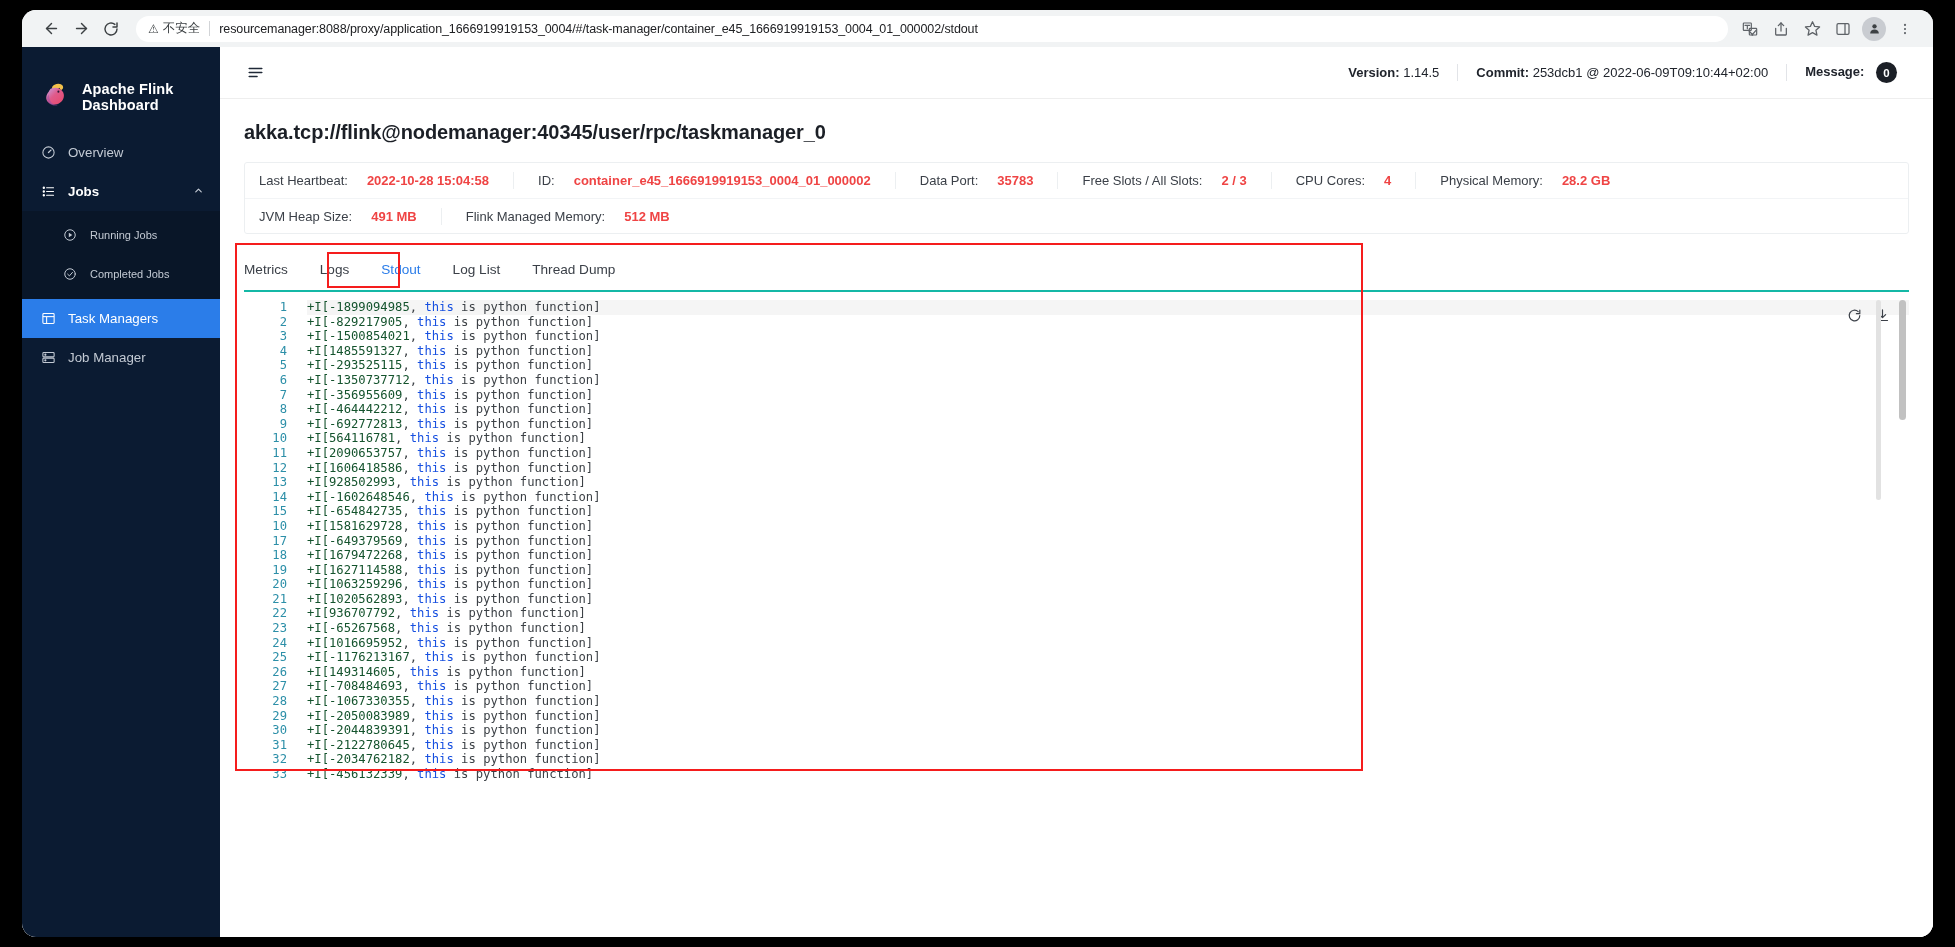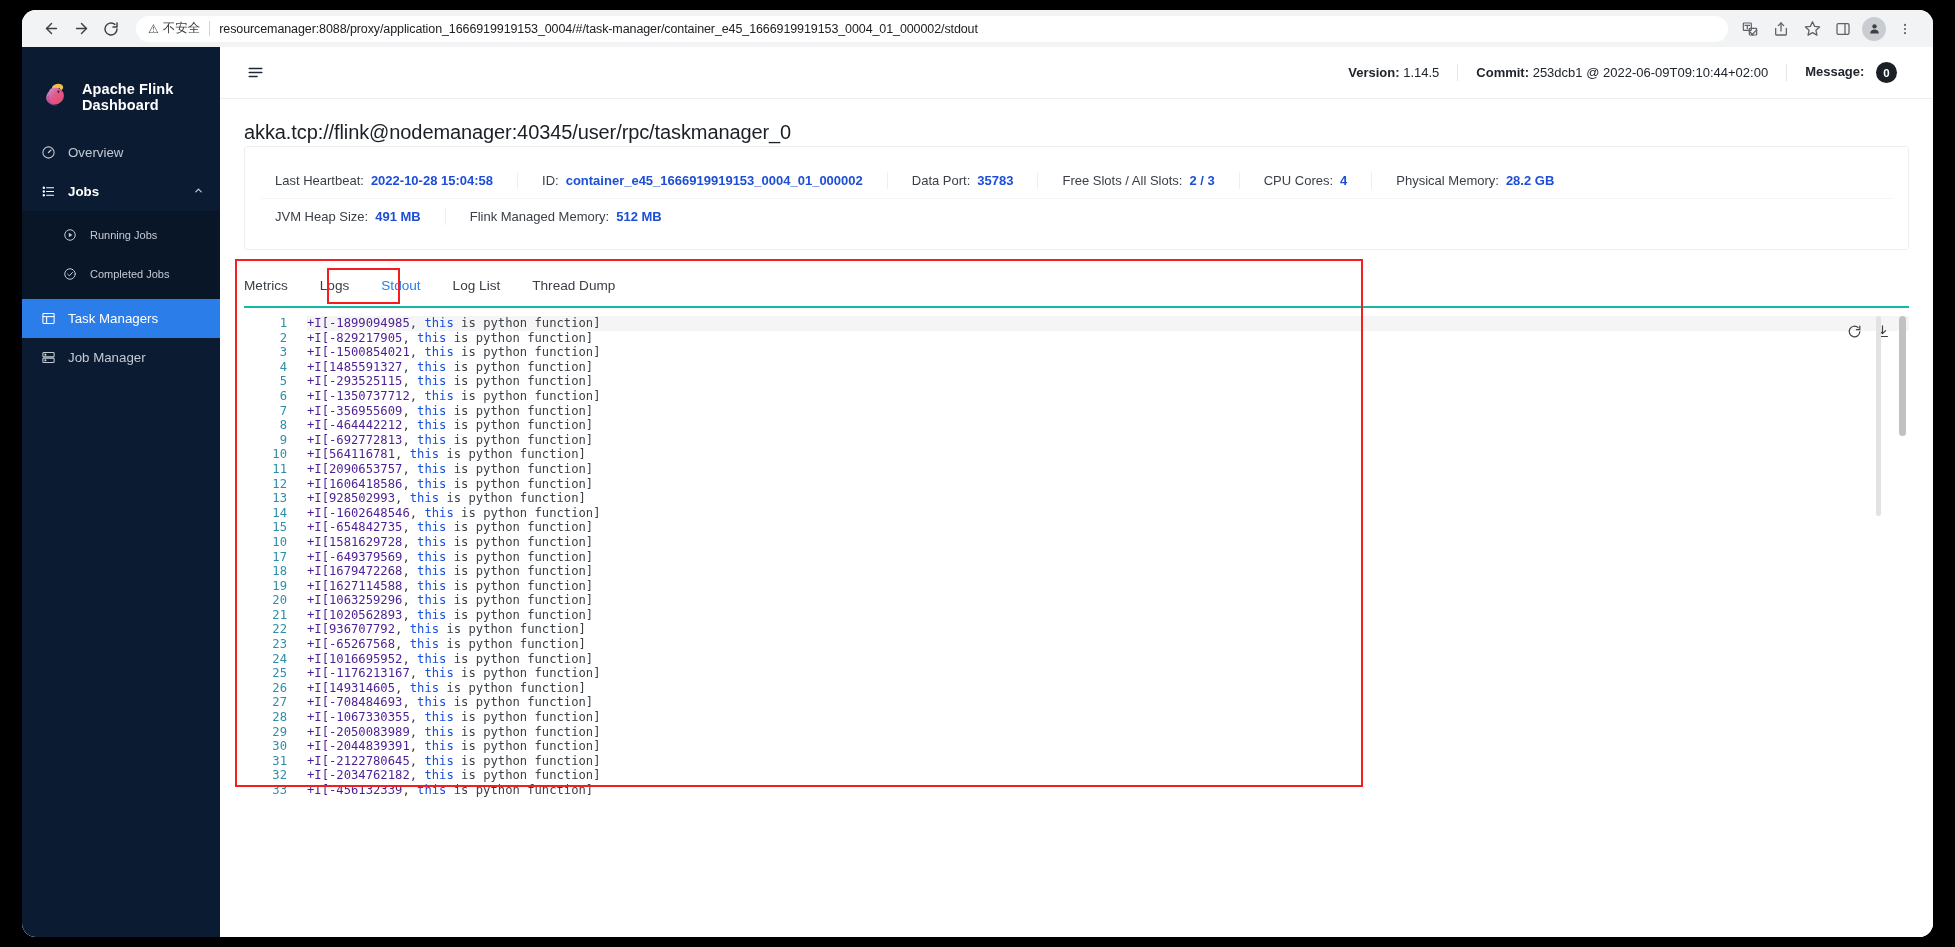--- a/index.html
+++ b/index.html
@@ -186,46 +186,46 @@
   .content {
     flex: 1 1 auto;
     padding: 22px 24px 0 24px;
     min-height: 0;
     display: flex;
     flex-direction: column;
   }
   .page-title {
     font-size: 20px;
     color: #1b1f26;
-    font-weight: normal;
-    margin-bottom: 2px;
+    font-weight: bold;
+    margin-bottom: 18px;
     letter-spacing: -0.1px;
   }
   .info-card {
     border: 1px solid #eceff1;
     border-radius: 3px;
-    padding: 16px;
+    padding: 0;
     margin-bottom: 16px;
   }
   .info-row {
     display: flex;
     align-items: center;
     min-height: 35px;
     padding: 0 0 0 14px;
   }
   .info-row + .info-row { border-top: 1px solid #f2f4f6; align-items: center; }
   .info-cell {
     font-size: 13px;
     color: #3b4048;
     padding: 8px 24px 8px 0;
     white-space: nowrap;
     display: flex;
     align-items: center;
   }
-  .info-cell .v { font-weight: bold; color: #1d4ed8; margin-left: 7px; }
+  .info-cell .v { font-weight: bold; color: #ef4444; margin-left: 19px; }
   .info-sep { width: 1px; height: 17px; background: #eceff1; margin-right: 24px; flex: 0 0 auto; }
 
   
   .panel-wrap {
     position: relative;
     flex: 1 1 auto;
     min-height: 0;
     display: flex;
     flex-direction: column;
   }
@@ -299,21 +299,21 @@
     user-select: none;
   }
   .gutter div { height: 14.6px; }
   .code {
     flex: 1 1 auto;
     padding-left: 11px;
     white-space: pre;
     overflow: hidden;
   }
   .code .ln { height: 14.6px; }
-  .tk-i { color: #4c1d95; }
+  .tk-i { color: #14532d; }
   .tk-this { color: #1750e0; }
   .tk-txt { color: #3c4146; }
   .first-line-hl { background: #f5f5f5; }
 
   
   .vscroll {
     position: absolute;
     right: 2px; top: 8px; bottom: 0;
     width: 9px;
     background: transparent;

